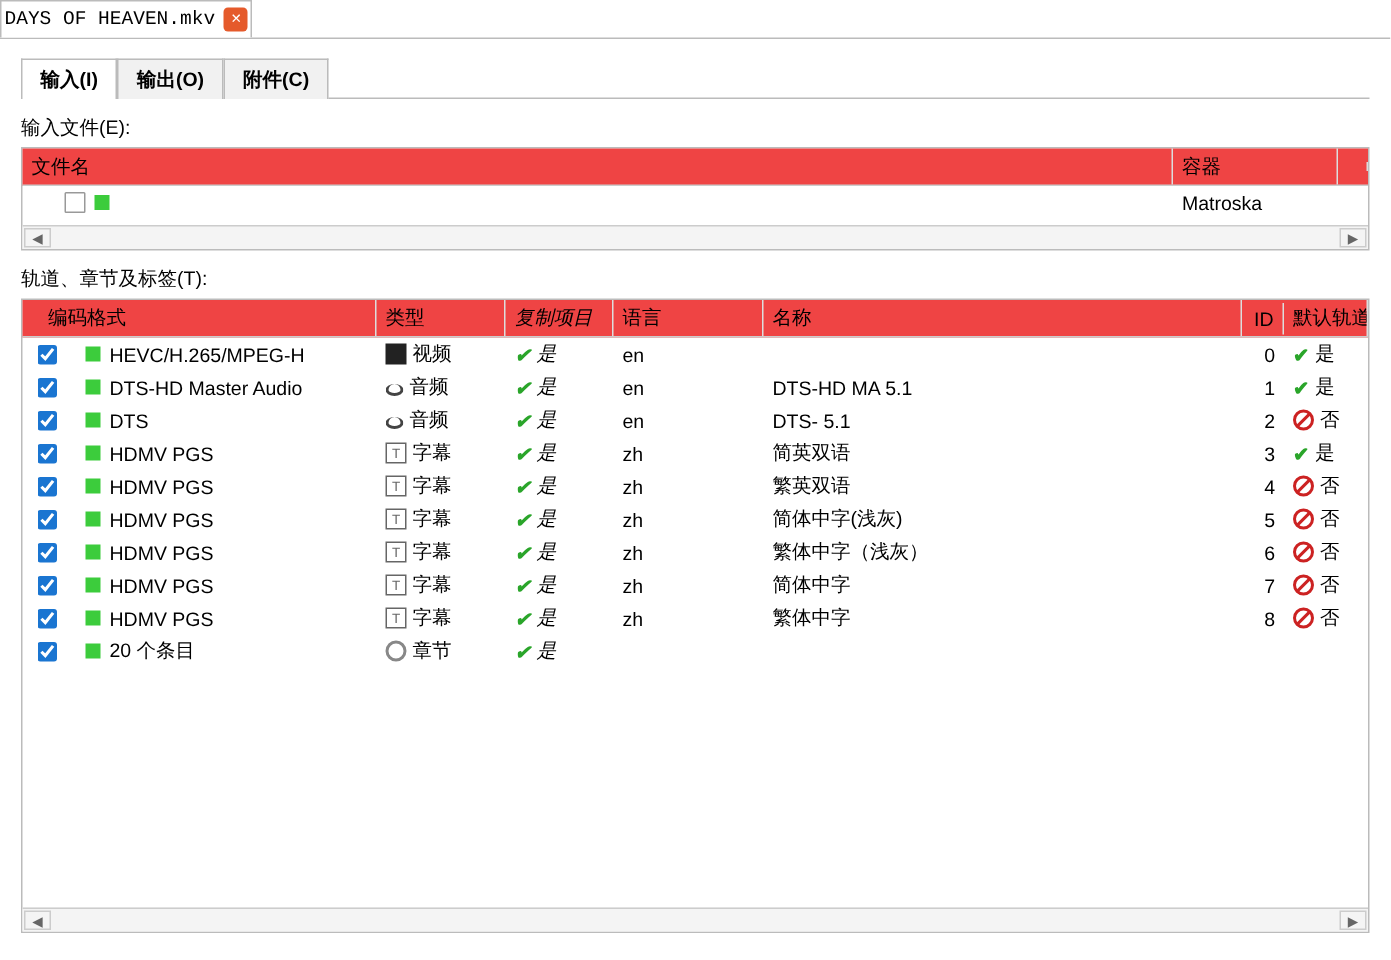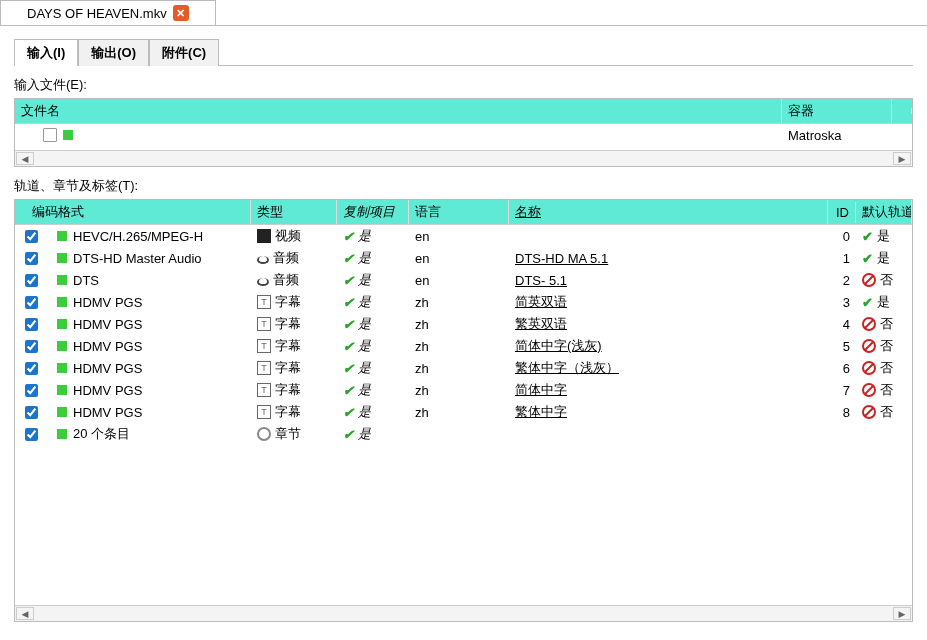--- a/index.html
+++ b/index.html
@@ -1,45 +1,45 @@
 <!DOCTYPE html>
 <html><head>
 <meta charset="utf-8">
 <style>
 * { box-sizing: border-box; margin: 0; padding: 0; }
 body { font-family: "Segoe UI", "Microsoft YaHei", sans-serif; font-size: 13px; color: #000; background: #fff; width: 927px; height: 640px; overflow: hidden; }
 .tab-bar { display: flex; border-bottom: 1px solid #bbb; background: #fff; }
-.file-tab { display: flex; align-items: center; background: #fff; border: 1px solid #bbb; border-bottom: none; padding: 4px 26px; gap: 6px; }
+.file-tab { display: flex; align-items: flex-start; background: #fff; border: 1px solid #bbb; border-bottom: none; padding: 4px 2px; gap: 6px; font-family: Liberation Mono, monospace; }
 .close-badge { display: inline-flex; width: 16px; height: 16px; border-radius: 3px; background: #e55a2b; color: #fff; font-weight: 700; justify-content: center; align-items: center; font-size: 11px; line-height: 1; cursor: pointer; }
 .panel { padding: 12px 14px 0 14px; }
 .sub-tabs { display: flex; border-bottom: 1px solid #bbb; gap: 0; font-weight: bold; }
 .sub-tab { border: 1px solid #bbb; border-bottom: none; padding: 4px 12px; position: relative; top: 1px; background: #f1f1f1; cursor: pointer; }
 .sub-tab.active { background: #fff; }
 .section-label { margin: 10px 0 4px 0; }
 .table-wrap { border: 1px solid #bbb; }
 .th-row, .tr { display: flex; align-items: center; }
-.th-row { background: #5eead4; border-bottom: 1px solid #ccc; }
+.th-row { background: #ef4444; border-bottom: 1px solid #ccc; }
 .th, .td { padding: 3px 6px; overflow: hidden; white-space: nowrap; text-overflow: ellipsis; }
 .th { font-weight: 400; border-right: 1px solid #ddd; }
 .files-body { min-height: 26px; }
 .files-table .c-name { flex: 1; }
 .files-table .c-cont { width: 110px; }
 .files-table .c-gap { width: 20px; }
 .file-row .name { display: flex; align-items: center; gap: 6px; padding-left: 22px; }
 .file-icon { width: 14px; height: 14px; display: inline-block; border: 1px solid #999; border-radius: 1px; background: #fff; }
 .green-dot { width: 10px; height: 10px; background: #3ccc3c; display: inline-block; }
 .scroll-stub { display: flex; height: 16px; border-top: 1px solid #ccc; background: #f4f4f4; }
 .scroll-stub .arrow { width: 18px; display: flex; align-items: center; justify-content: center; font-size: 9px; color: #666; border: 1px solid #ccc; margin: 1px; cursor: pointer; }
 .scroll-stub .track { flex: 1; }
 .tracks-table .c-check { width: 36px; display: flex; align-items: center; justify-content: flex-start; gap: 4px; padding-left: 10px; }
 .tracks-table .c-fmt { width: 200px; display: flex; align-items: center; gap: 6px; }
 .tracks-table .c-type { width: 86px; display: flex; align-items: center; gap: 4px; }
 .tracks-table .c-copy { width: 72px; display: flex; align-items: center; gap: 4px; font-style: italic; }
 .tracks-table .c-lang { width: 100px; }
-.tracks-table .c-name { flex: 1; text-decoration: underline; }
+.tracks-table .c-name { flex: 1; }
 .tracks-table .c-id { width: 28px; text-align: right; }
 .tracks-table .c-def { width: 56px; display: flex; align-items: center; gap: 4px; }
 .tracks-table .th-merge { width: 236px; padding-left: 17px; border-right: 1px solid #ddd; }
 .tracks-body { height: 380px; overflow: hidden; }
 .tr { height: 22px; }
 .check-icon { color: #2aa52a; font-weight: 700; }
 .forbid-icon { display: inline-flex; width: 14px; height: 14px; border: 2px solid #cc2222; border-radius: 50%; position: relative; }
 .forbid-icon::after { content: ""; position: absolute; width: 12px; height: 2px; background: #cc2222; top: 4px; left: -1px; transform: rotate(-45deg); }
 .type-icon { width: 14px; height: 14px; display: inline-block; }
 .type-icon.video { background: #222; }

